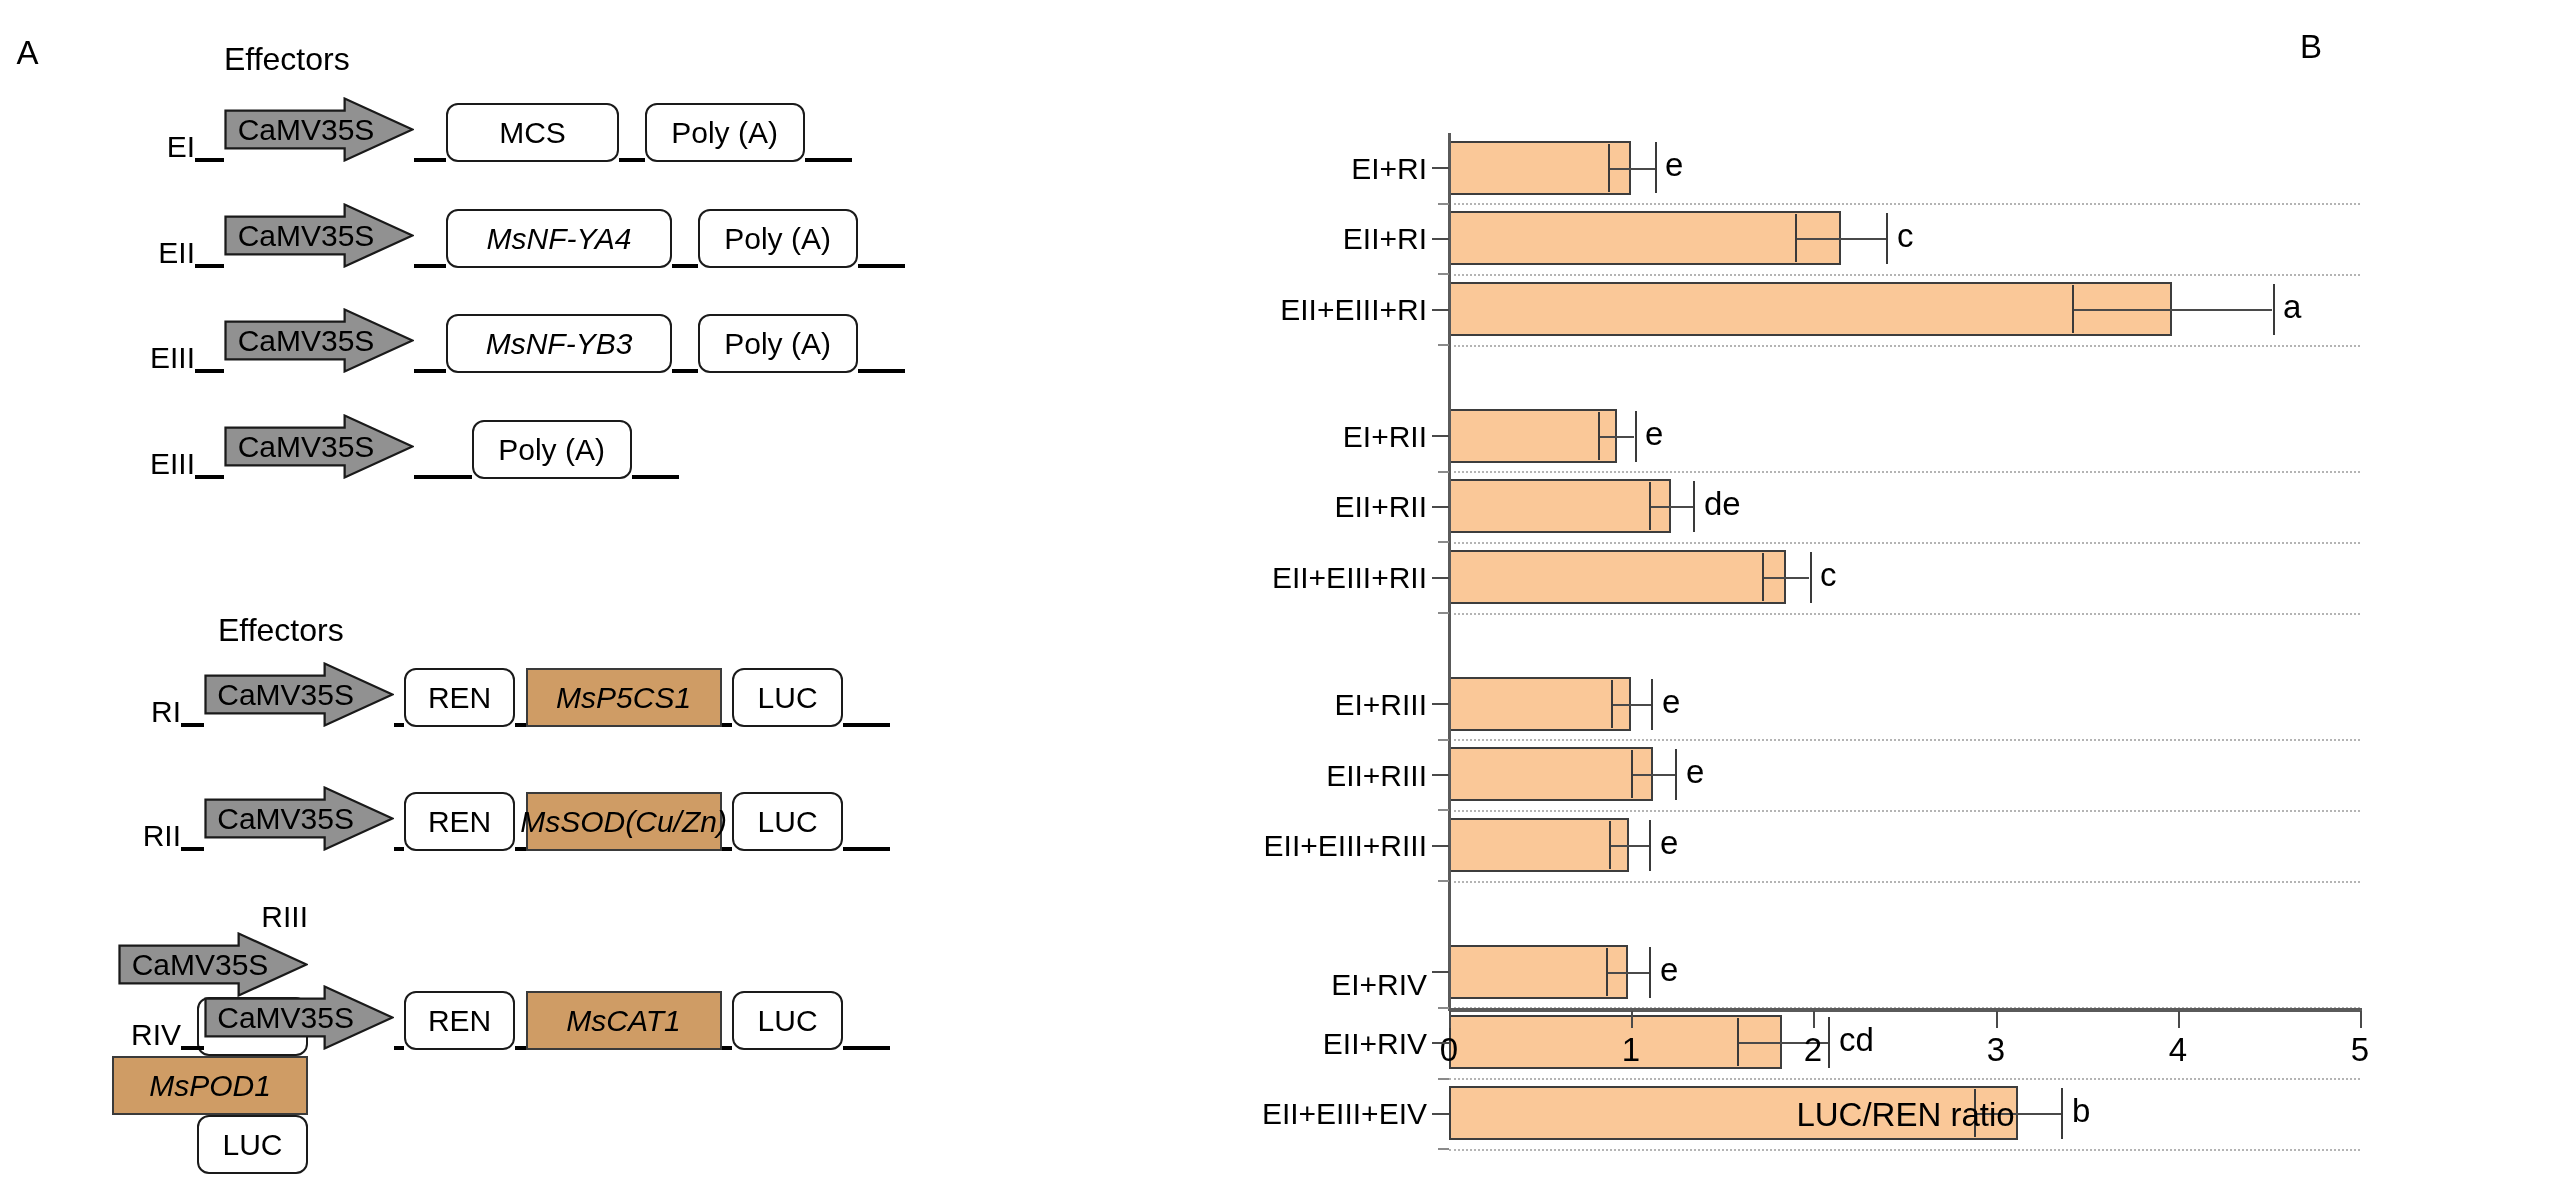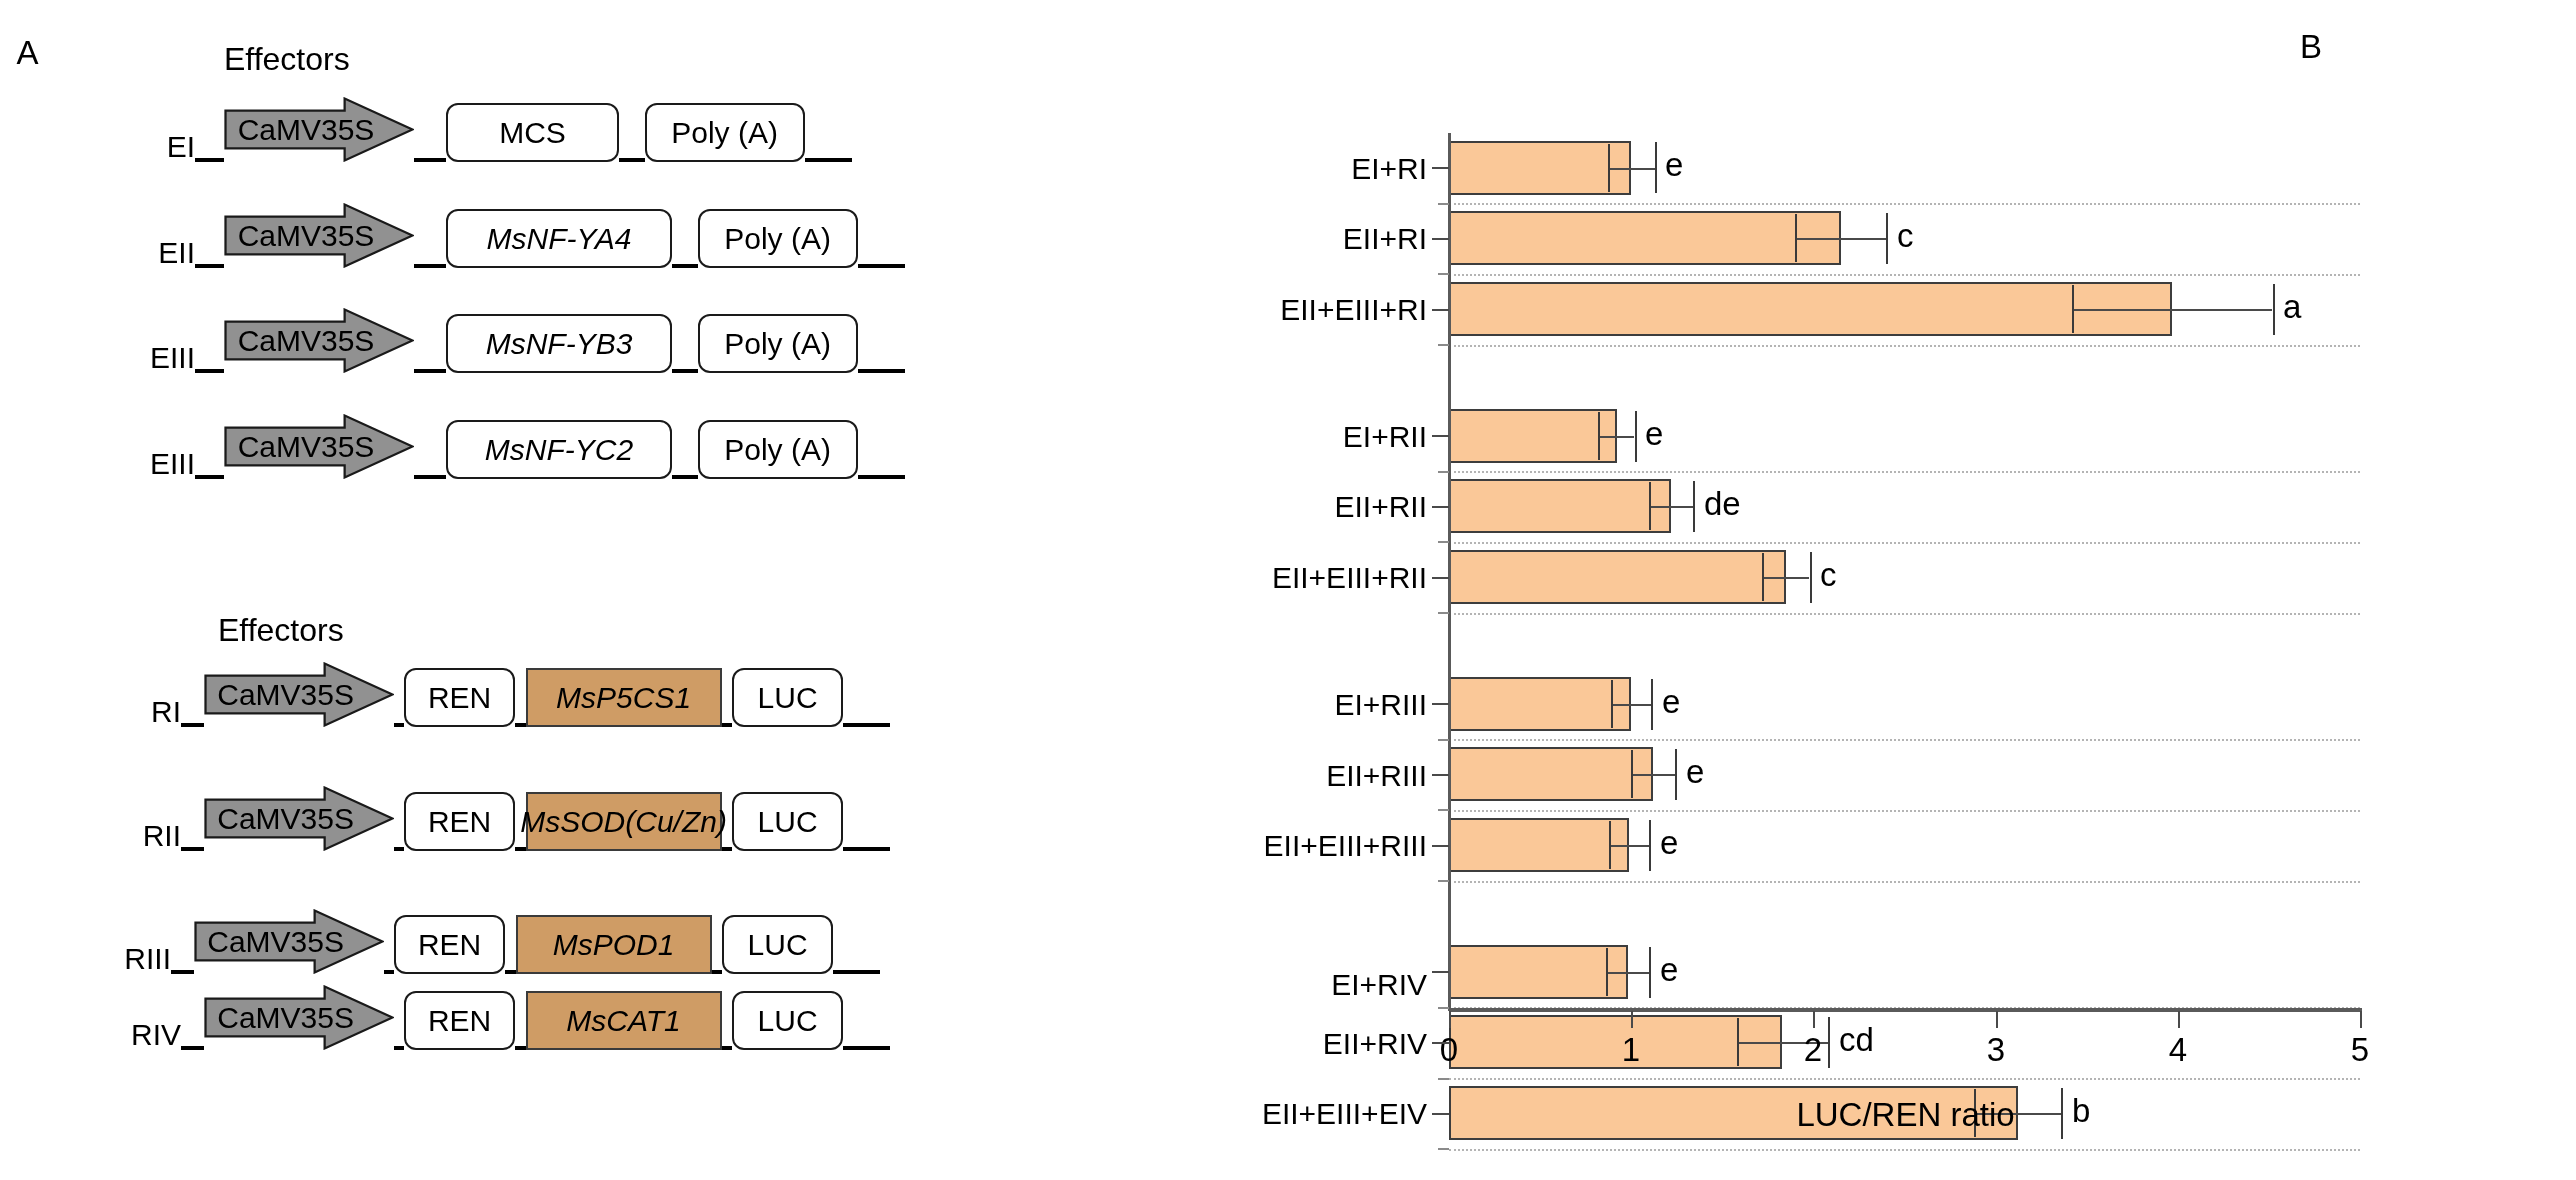--- a/index.html
+++ b/index.html
@@ -306,21 +306,20 @@
       <div class="construct-row" style="top: 407px;">
         <div class="row-label" style="width:75px">EIII</div>
         <div class="lead-line" style="width:29px"></div>
         <div class="promoter">
           <svg width="190" height="65" viewBox="0 0 252 86">
             <path d="M2,18 L160,18 L160,2 L250,43 L160,84 L160,68 L2,68 Z" fill="#919191" stroke="#1a1a1a" stroke-width="3"></path>
           </svg>
           <div class="ptext">CaMV35S</div>
         </div>
         <div class="conn-line" style="width:32px"></div>
-        <div class="gene-box italic" style="width:226px">MsNF-YC2</div>
         <div class="conn-line" style="width:25.6px"></div>
         <div class="gene-box" style="width:160px">Poly (A)</div>
         <div class="tail-line"></div>
       </div>
     </div>
   <div id="reporter-rows">
       <div class="construct-row" style="top: 655px; left: 98px;">
         <div class="row-label" style="width:83px">RI</div>
         <div class="lead-line" style="width:22.6px"></div>
         <div class="promoter">
@@ -347,21 +346,21 @@
           <div class="ptext">CaMV35S</div>
         </div>
         <div class="conn-line" style="width:10.5px"></div>
         <div class="gene-box" style="width:111px">REN</div>
         <div class="conn-line" style="width:10.5px"></div>
         <div class="tan-box" style="width:196px">MsSOD(Cu/Zn)</div>
         <div class="conn-line" style="width:10.5px"></div>
         <div class="gene-box" style="width:111px">LUC</div>
         <div class="tail-line"></div>
       </div>
-      <div class="construct-row" style="top: 902px; left: 88px;">
+      <div class="construct-row" style="top: 902px; left: 112px; flex-direction: column;">
         <div class="row-label" style="width:83px">RIII</div>
         <div class="lead-line" style="width:22.6px"></div>
         <div class="promoter">
           <svg width="190" height="65" viewBox="0 0 252 86">
             <path d="M2,18 L160,18 L160,2 L250,43 L160,84 L160,68 L2,68 Z" fill="#919191" stroke="#1a1a1a" stroke-width="3"></path>
           </svg>
           <div class="ptext">CaMV35S</div>
         </div>
         <div class="conn-line" style="width:10.5px"></div>
         <div class="gene-box" style="width:111px">REN</div>

